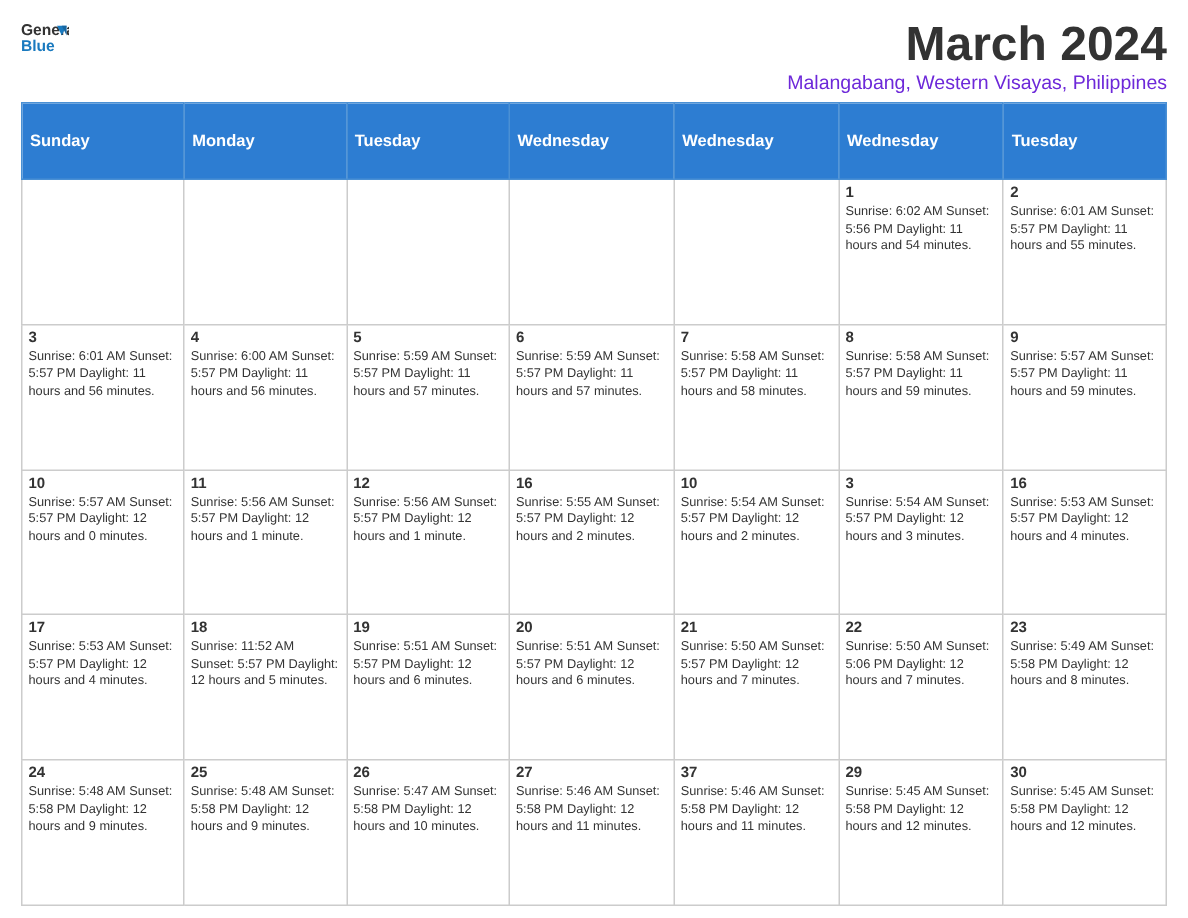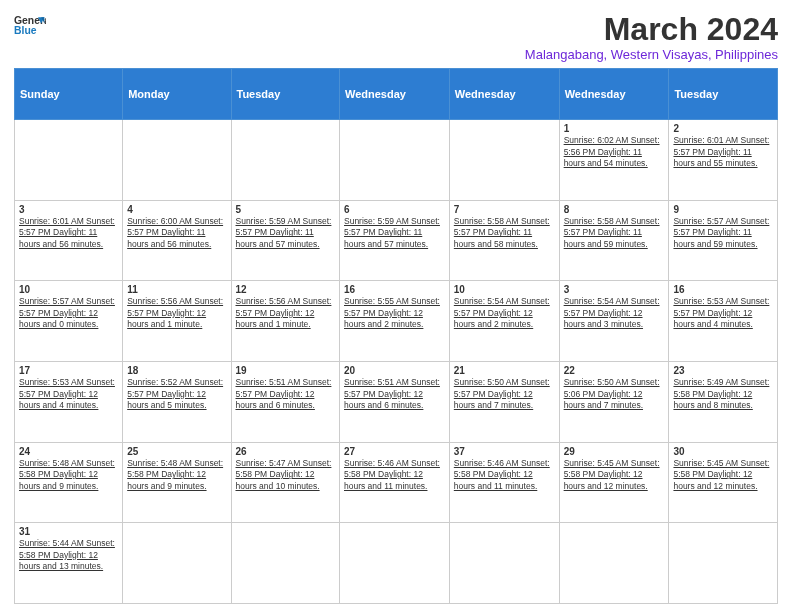--- a/index.html
+++ b/index.html
@@ -74,21 +74,20 @@
     .day-num {
       font-size: 10px;
       font-weight: bold;
       display: block;
       margin-bottom: 1px;
     }
     .day-info {
       font-size: 8.5px;
       color: #333;
       line-height: 1.35;
-      text-decoration: underline;
     }
     .empty-cell {
       background: #f9f9f9;
     }
     tr:last-child td {
       
     }
   </style>
 </head>
 <body>
@@ -248,21 +247,21 @@
         <tr>
           <td>
             <span class="day-num">17</span>
             <div class="day-info">Sunrise: 5:53 AM
 Sunset: 5:57 PM
 Daylight: 12 hours
 and 4 minutes.</div>
           </td>
           <td>
             <span class="day-num">18</span>
-            <div class="day-info">Sunrise: 5:52 AM
+            <div class="day-info">Sunrise: 11:52 AM
 Sunset: 5:57 PM
 Daylight: 12 hours
 and 5 minutes.</div>
           </td>
           <td>
             <span class="day-num">19</span>
             <div class="day-info">Sunrise: 5:51 AM
 Sunset: 5:57 PM
 Daylight: 12 hours
 and 6 minutes.</div>
@@ -339,31 +338,16 @@
 Daylight: 12 hours
 and 12 minutes.</div>
           </td>
           <td>
             <span class="day-num">30</span>
             <div class="day-info">Sunrise: 5:45 AM
 Sunset: 5:58 PM
 Daylight: 12 hours
 and 12 minutes.</div>
           </td>
-        </tr>
-        <tr>
-          <td>
-            <span class="day-num">31</span>
-            <div class="day-info">Sunrise: 5:44 AM
-Sunset: 5:58 PM
-Daylight: 12 hours
-and 13 minutes.</div>
-          </td>
-          <td class="empty-cell"></td>
-          <td class="empty-cell"></td>
-          <td class="empty-cell"></td>
-          <td class="empty-cell"></td>
-          <td class="empty-cell"></td>
-          <td class="empty-cell"></td>
         </tr>
       </tbody>
   </table>
 </div>
 
 </body></html>

